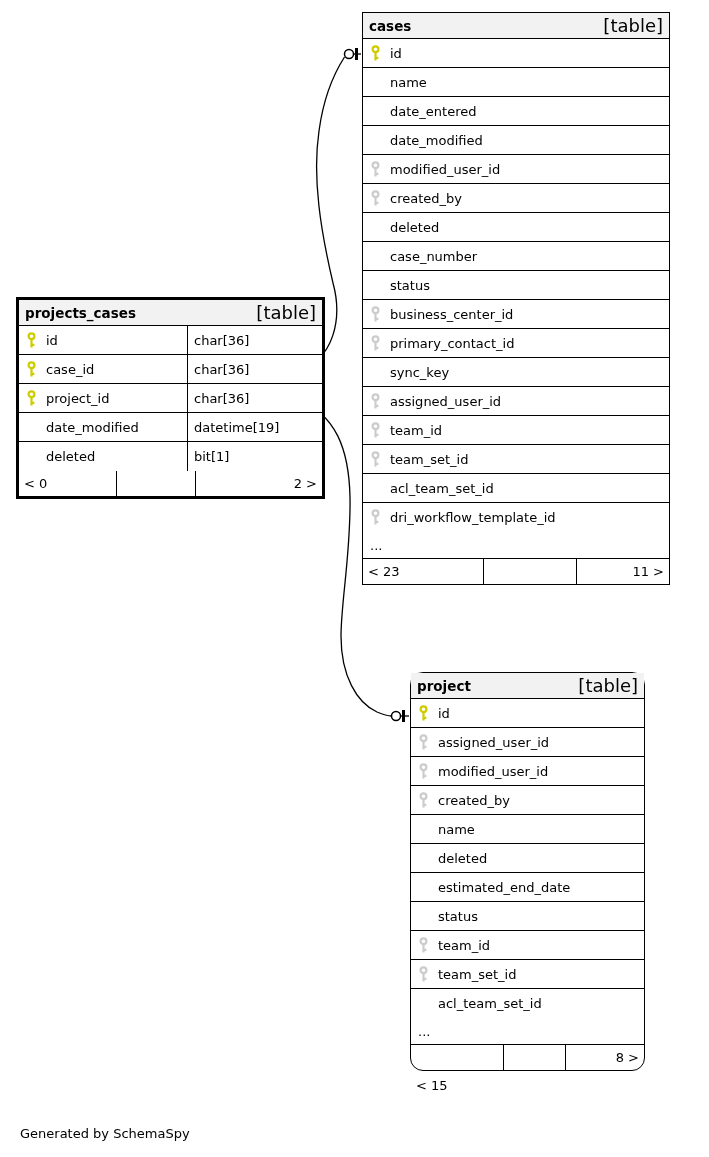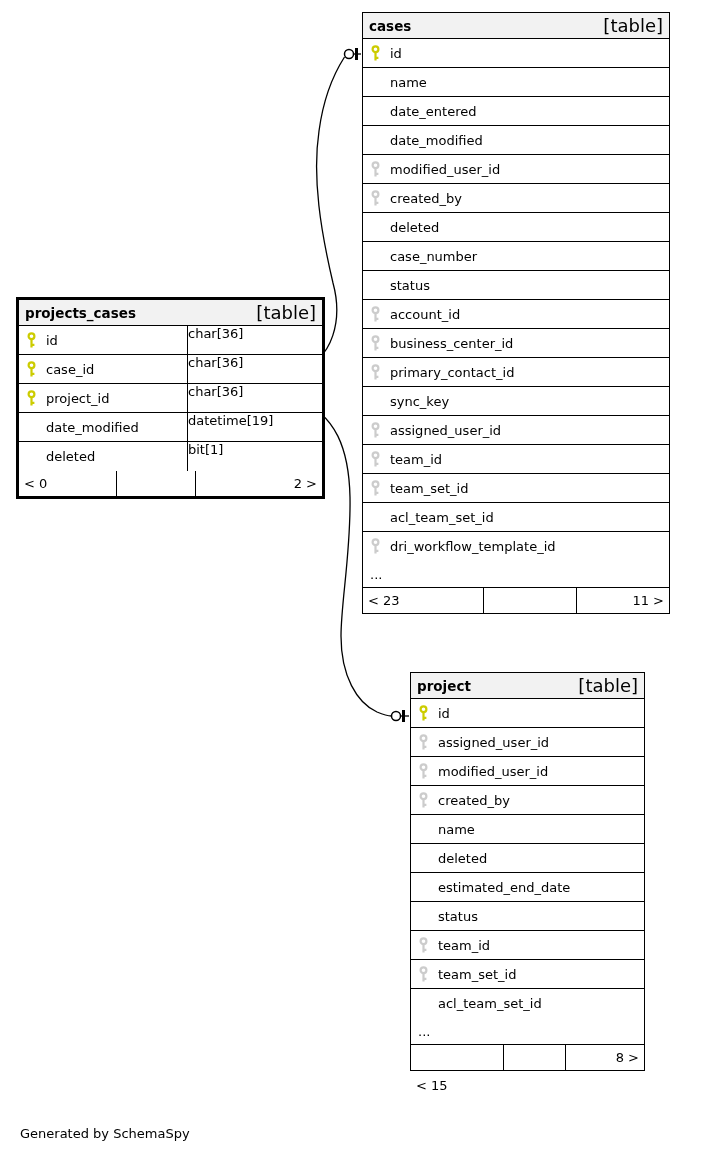--- a/index.html
+++ b/index.html
@@ -22,41 +22,41 @@
   .tbl-header{display:flex;justify-content:space-between;align-items:center;
     height:26px;background:var(--hdr);border-bottom:1px solid var(--bd);
     padding:0 6px;}
   .tbl-title{font-weight:bold;font-size:13.5px;}
   .tbl-badge{font-size:18px;}
 
   .row{display:flex;align-items:center;height:29px;border-bottom:1px solid var(--bd);}
   .row:last-of-type{border-bottom:none;}
   .name-cell{display:flex;align-items:center;padding-left:7px;flex:1;height:100%;}
   .pc .name-cell{flex:0 0 168px;}
-  .type-cell{flex:1;height:100%;display:flex;
-    border-left:1px solid var(--bd);}
+  .type-cell{flex:1;height:100%;display:flex;align-items:center;
+    border-left:1px solid var(--bd);padding-left:6px;}
 
   .keyicon{width:11px;height:17px;margin-right:9px;flex:none;}
   .key-none{visibility:hidden;}
   .key-pk{color:var(--pk);}
   .key-fk{color:var(--fk);}
 
   .ellipsis-row{display:flex;align-items:center;height:27px;
     border-bottom:1px solid var(--bd);padding-left:7px;}
 
   .tbl-footer{display:flex;height:25px;align-items:stretch;}
   .fcell{display:flex;align-items:center;height:100%;}
   .fcell.left{padding-left:5px;}
   .fcell.mid,.fcell.right{border-left:1px solid var(--bd);}
   .fcell.right{justify-content:flex-end;padding-right:5px;flex:1;}
 
   
   #tbl-cases{left:362px;top:12px;width:308px;}
   #tbl-projects-cases{left:16px;top:297px;width:309px;}
-  #tbl-project{left:410px;top:672px;width:235px;}
+  #tbl-project{left:410px;top:672px;width:235px;border-radius:13px;}
 
   
   #tbl-cases .fcell.left{width:120px;}
   #tbl-cases .fcell.mid{width:93px;}
   #tbl-projects-cases .fcell.left{width:97px;}
   #tbl-projects-cases .fcell.mid{width:79px;}
   #tbl-project .fcell.left{width:92px;margin-top:28px;}
   #tbl-project .fcell.mid{width:62px;}
 
   .generator-note{position:absolute;left:20px;top:1126px;font-size:13px;}
@@ -169,29 +169,20 @@
         <div class="row">
           <div class="name-cell">
             <svg class="keyicon key-none" viewBox="0 0 11 17">
               <circle cx="5.5" cy="4.2" r="2.9" fill="none" stroke="currentColor" stroke-width="2.2"></circle>
               <path d="M5.5 7.2 V15.5 M5.5 12.8 H8.4" fill="none" stroke="currentColor" stroke-width="2.2"></path>
             </svg>
             <span>status</span>
           </div>
         </div>
 
-        <div class="row">
-          <div class="name-cell">
-            <svg class="keyicon key-fk" viewBox="0 0 11 17">
-              <circle cx="5.5" cy="4.2" r="2.9" fill="none" stroke="currentColor" stroke-width="2.2"></circle>
-              <path d="M5.5 7.2 V15.5 M5.5 12.8 H8.4" fill="none" stroke="currentColor" stroke-width="2.2"></path>
-            </svg>
-            <span>account_id</span>
-          </div>
-        </div>
 
         <div class="row">
           <div class="name-cell">
             <svg class="keyicon key-fk" viewBox="0 0 11 17">
               <circle cx="5.5" cy="4.2" r="2.9" fill="none" stroke="currentColor" stroke-width="2.2"></circle>
               <path d="M5.5 7.2 V15.5 M5.5 12.8 H8.4" fill="none" stroke="currentColor" stroke-width="2.2"></path>
             </svg>
             <span>business_center_id</span>
           </div>
         </div>

